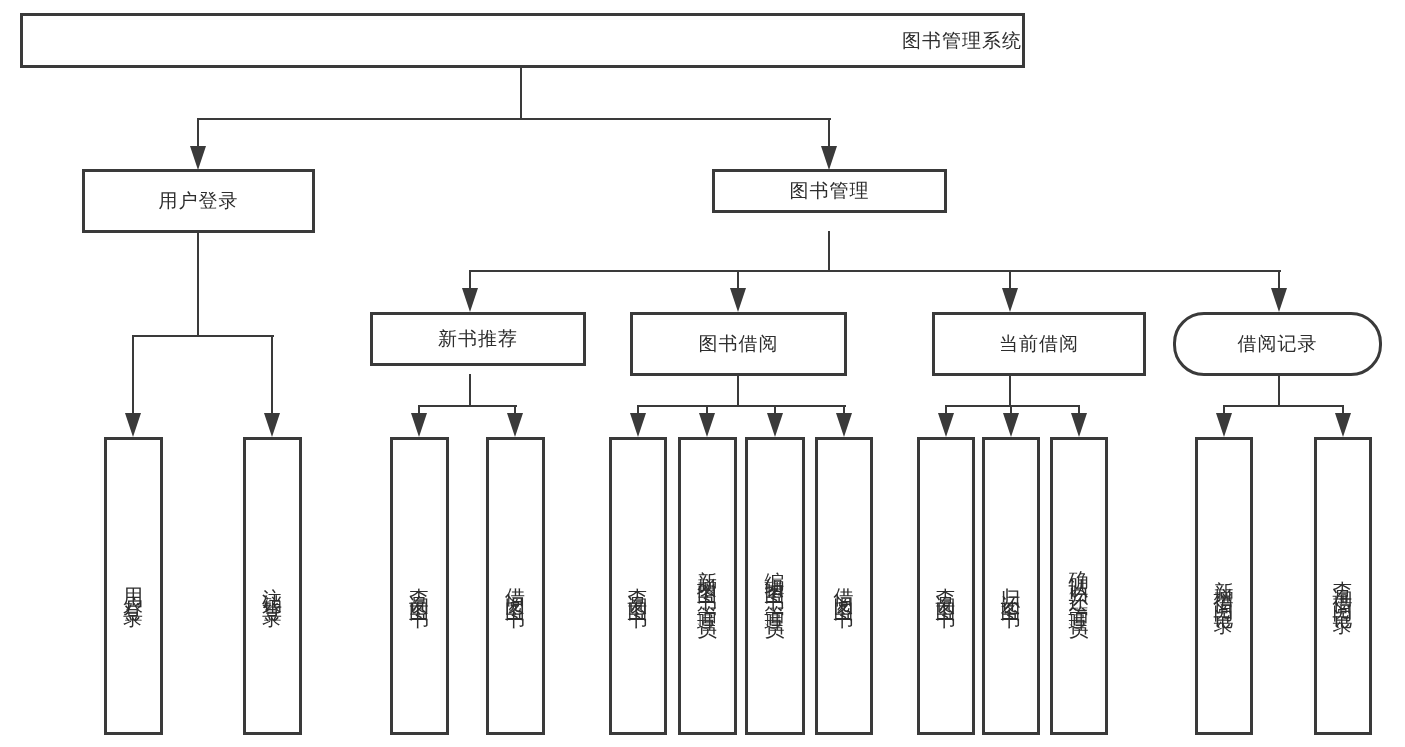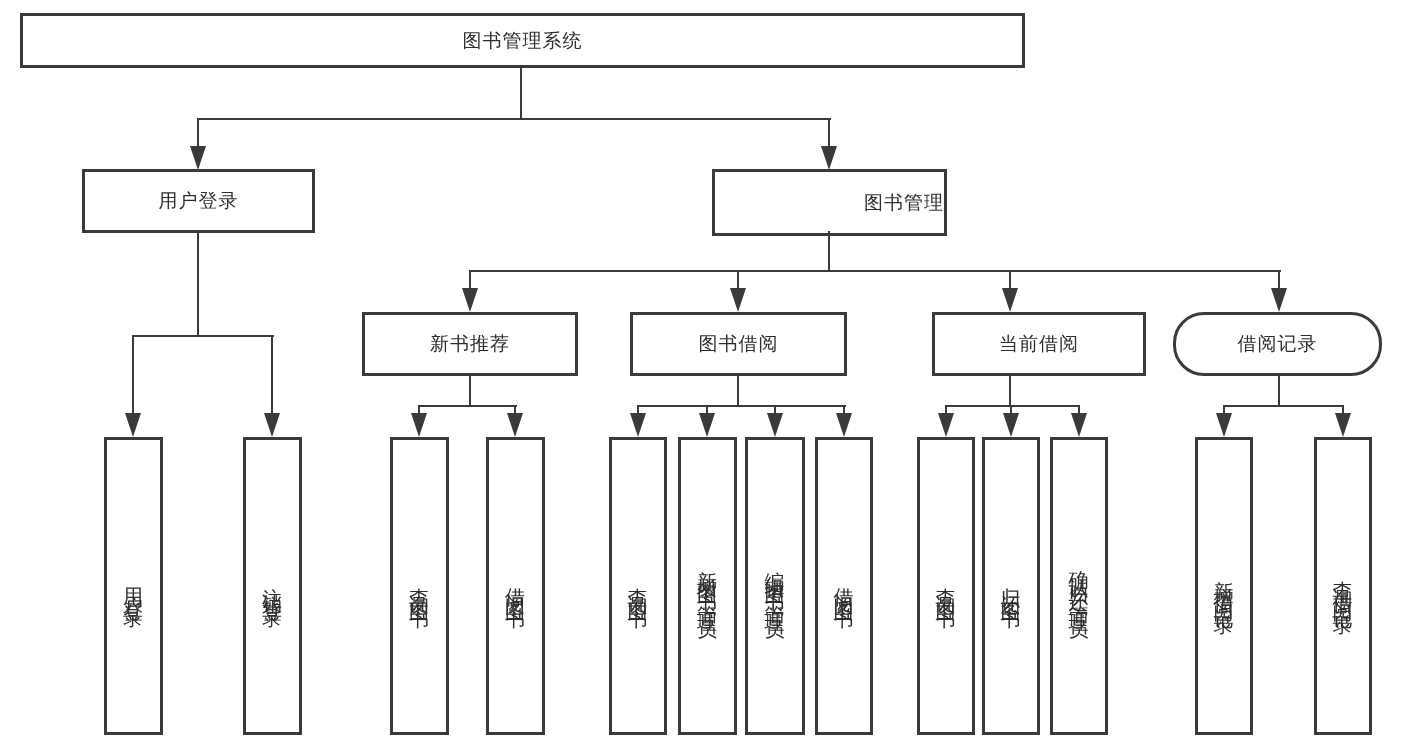--- a/index.html
+++ b/index.html
@@ -53,35 +53,35 @@
     color: #9b9b9b;
     letter-spacing: 0.5px;
     white-space: nowrap;
   }
 </style>
 </head>
 <body>
 
 <div class="stage">
 
-  <div class="box" style="left:20px; top:13px; width:1005px; height:55px;">
+  <div class="box" style="left:20px; top:13px; width:1005px; height:55px;justify-content:flex-end;">
     <span>图书管理系统</span>
   </div>
 
   <div class="vline" style="left:520px; top:68px; height:52px;"></div>
   <div class="hline" style="left:197px; top:118px; width:634px;"></div>
   <div class="vline" style="left:197px; top:118px; height:30px;"></div>
   <div class="arrow" style="left:190px; top:146px;"></div>
   <div class="vline" style="left:828px; top:118px; height:30px;"></div>
   <div class="arrow" style="left:821px; top:146px;"></div>
 
   <div class="box" style="left:82px; top:169px; width:233px; height:64px;">
     <span>用户登录</span>
   </div>
-  <div class="box" style="left:712px; top:169px; width:235px; height:67px;justify-content:flex-end;">
+  <div class="box" style="left:712px; top:169px; width:235px; height:44px;">
     <span>图书管理</span>
   </div>
 
   <div class="vline" style="left:197px; top:231px; height:106px;"></div>
   <div class="hline" style="left:132px; top:335px; width:142px;"></div>
   <div class="vline" style="left:132px; top:335px; height:80px;"></div>
   <div class="arrow" style="left:125px; top:413px;"></div>
   <div class="vline" style="left:271px; top:335px; height:80px;"></div>
   <div class="arrow" style="left:264px; top:413px;"></div>
 
@@ -89,21 +89,21 @@
   <div class="hline" style="left:469px; top:270px; width:812px;"></div>
   <div class="vline" style="left:469px; top:270px; height:20px;"></div>
   <div class="arrow" style="left:462px; top:288px;"></div>
   <div class="vline" style="left:737px; top:270px; height:20px;"></div>
   <div class="arrow" style="left:730px; top:288px;"></div>
   <div class="vline" style="left:1009px; top:270px; height:20px;"></div>
   <div class="arrow" style="left:1002px; top:288px;"></div>
   <div class="vline" style="left:1278px; top:270px; height:20px;"></div>
   <div class="arrow" style="left:1271px; top:288px;"></div>
 
-  <div class="box" style="left:362px; top:312px; width:216px; height:64px;">
+  <div class="box" style="left:370px; top:312px; width:216px; height:54px;">
     <span>新书推荐</span>
   </div>
   <div class="box" style="left:630px; top:312px; width:217px; height:64px;">
     <span>图书借阅</span>
   </div>
   <div class="box" style="left:903px; top:312px; width:214px; height:64px;margin-left:29px;">
     <span>当前借阅</span>
   </div>
   <div class="box" style="left:1173px; top:312px; width:209px; height:64px;border-radius:31px;">
     <span>借阅记录</span>

